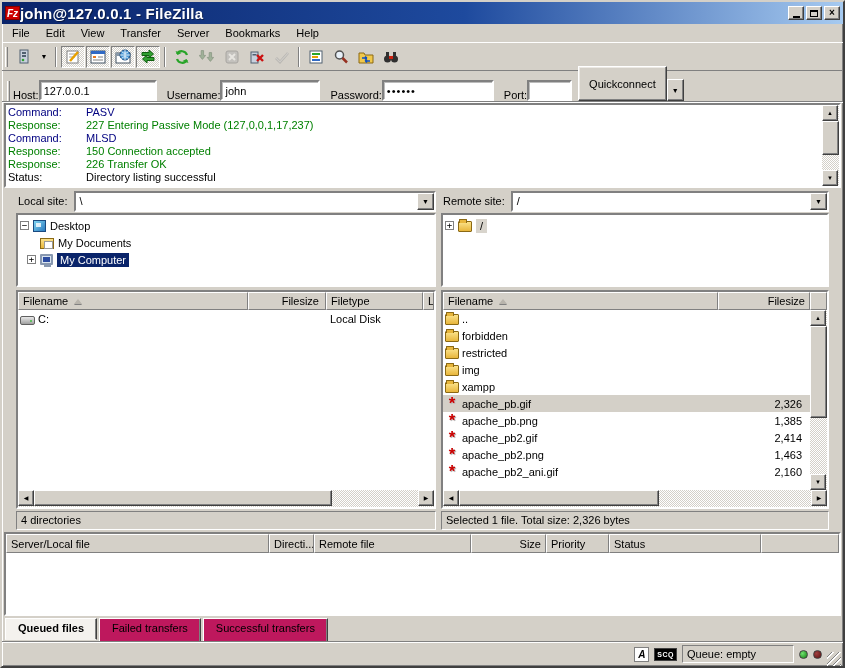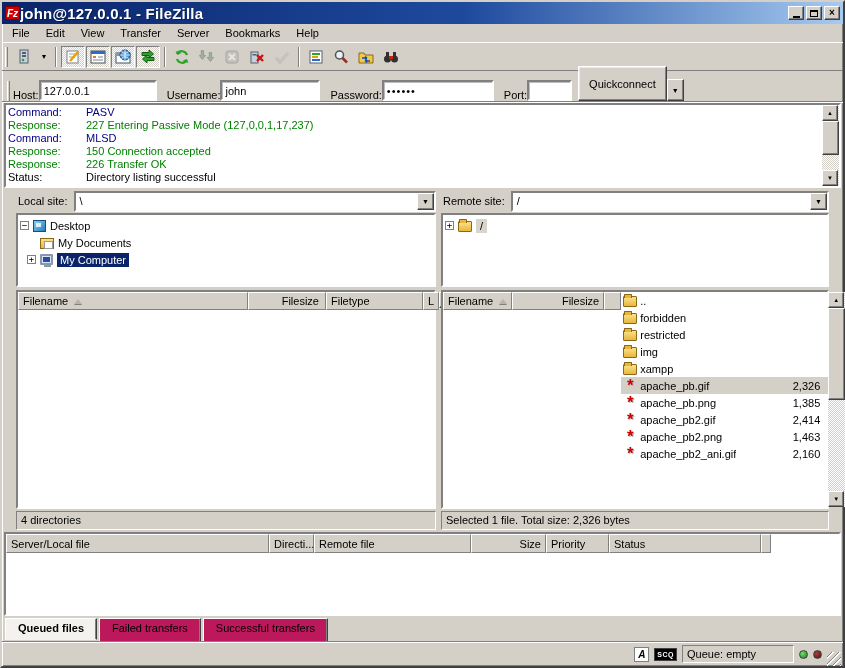--- a/index.html
+++ b/index.html
@@ -109,42 +109,42 @@
   .ico-computer { width:13px; height:11px; background:#D8E4F0; border:2px solid #8898B0; border-radius:1px; }
   .ico-computer::before { content:""; position:absolute; left:1px; top:1px; right:1px; bottom:1px; background:#2B4BA0; }
   .ico-computer::after { content:""; position:absolute; left:2px; bottom:-4px; width:7px; height:2px; background:#8898B0; }
   .ico-drive { width:15px; height:9px; background:linear-gradient(#E8E8E8,#A0A0A0); border:1px solid #606060; border-radius:2px; margin-top:3px; }
   .ico-drive::after { content:""; position:absolute; right:2px; top:3px; width:2px; height:2px; background:#40C040; border-radius:50%; }
   .ico-redfile { width:14px; height:14px; color:#CC0000; font-size:17px; font-weight:bold; line-height:13px; text-align:center;
                  text-shadow:1px 1px 0 #bbb; }
 
   
   .list-area { flex:1; display:flex; flex-direction:column; min-height:0; }
-  .list-frame { flex:1; display:flex; flex-direction:row; background:#fff; border:2px solid; border-color:#808080 #fff #fff #808080; min-height:0; }
+  .list-frame { flex:1; display:flex; flex-direction:column; background:#fff; border:2px solid; border-color:#808080 #fff #fff #808080; min-height:0; }
   .hdr-row { display:flex; flex:0 0 18px; height:18px; background:#D4D0C8; }
   .hcell { background:#D4D0C8; border:1px solid; border-color:#fff #808080 #808080 #fff; padding:2px 4px;
            display:flex; align-items:center; gap:6px; overflow:hidden; white-space:nowrap; }
   .hcell.right { justify-content:flex-end; }
   .sort-tri { width:0; height:0; border-left:4px solid transparent; border-right:4px solid transparent;
               border-bottom:5px solid #B8B4AC; filter:drop-shadow(0 1px 0 #808080); }
   .list-body { flex:1; overflow:hidden; position:relative; }
   .lrow { display:flex; align-items:center; height:17px; white-space:nowrap; }
   .lrow.sel { background:#D4D0C8; }
   .cell-name { display:flex; align-items:center; gap:3px; padding-left:2px; overflow:hidden; }
   .lc-name { width:230px; flex:0 0 230px; } .lc-size { width:78px; flex:0 0 78px; text-align:right; padding-right:6px; }
   .lc-type { width:97px; flex:0 0 97px; padding-left:4px; } .lc-last { flex:1; }
   .rc-name { flex:1; } .rc-size { width:92px; flex:0 0 92px; text-align:right; padding-right:8px; }
   .rh-name { flex:1; } .rh-size { width:92px; flex:0 0 92px; }
   .body-split { flex:1; display:flex; min-height:0; }
   .rows-col { flex:1; min-width:0; }
   .pane-status { height:19px; flex:0 0 19px; margin-top:2px; border:1px solid; border-color:#808080 #fff #fff #808080;
                  padding:2px 4px; white-space:nowrap; overflow:hidden; }
 
   
-  .queue { height:84px; flex:0 0 84px; margin:2px 2px 0 2px; display:flex; flex-direction:row;
+  .queue { height:84px; flex:0 0 84px; margin:2px 2px 0 2px; display:flex; flex-direction:column;
            background:#fff; border:2px solid; border-color:#808080 #fff #fff #808080; }
   .q-hdr { display:flex; flex:0 0 19px; height:19px; background:#D4D0C8; }
   .qc0{width:263px;flex:0 0 263px;} .qc1{width:45px;flex:0 0 45px;} .qc2{width:157px;flex:0 0 157px;}
   .qc3{width:75px;flex:0 0 75px;} .qc4{width:63px;flex:0 0 63px;} .qc5{width:152px;flex:0 0 152px;} .qc6{flex:1;}
   .q-body { flex:1; background:#fff; }
 
   
   .tabs { height:25px; flex:0 0 25px; display:flex; align-items:flex-start; padding:2px 3px 0 3px; gap:2px; }
   .tab { height:25px; padding:3px 12px; background:#be185d; border:1px solid; border-color:#fff #404040 #404040 #fff;
          box-shadow:inset -1px -1px 0 #808080; white-space:nowrap; }

